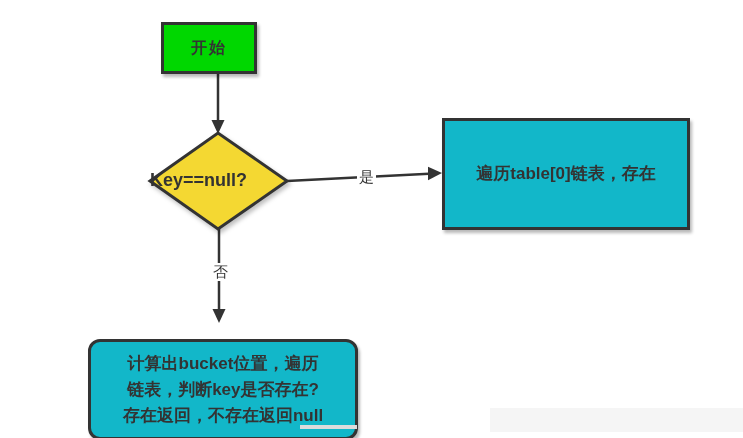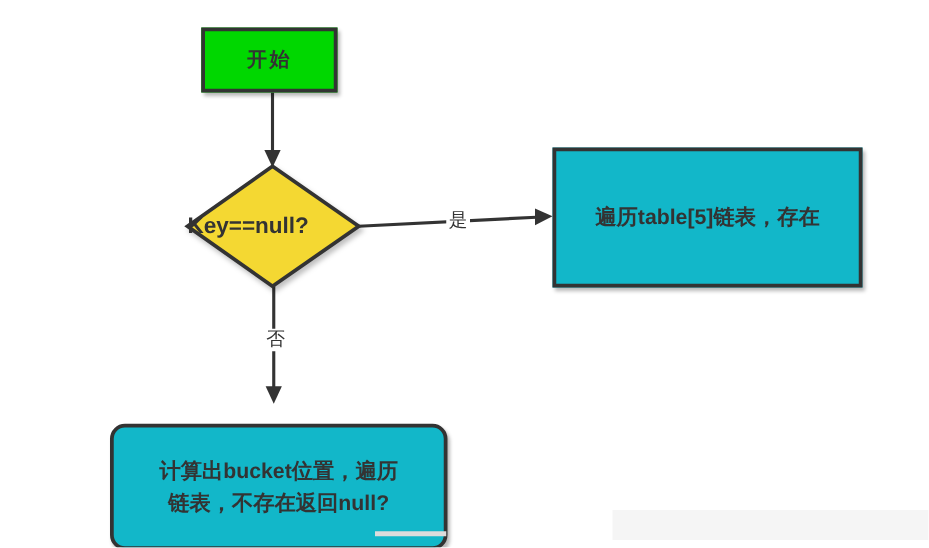--- a/index.html
+++ b/index.html
@@ -7,21 +7,21 @@
     position:relative; width:743px; height:438px; background:#ffffff; overflow:hidden;
     font-family:"Liberation Sans","DejaVu Sans",sans-serif; color:var(--text);
   }
   svg.connectors { position:absolute; left:0; top:0; width:743px; height:438px; }
   .node {
     position:absolute; box-sizing:border-box; border:3px solid var(--border);
     display:flex; flex-direction:column; align-items:center; justify-content:center;
     text-align:center; font-weight:bold; color:var(--text);
     box-shadow:2px 3px 3px rgba(0,0,0,0.28);
   }
-  .start-node { left:161px; top:22px; width:109px; height:52px; background:var(--green); font-size:16px; letter-spacing:2px; }
+  .start-node { left:161px; top:22px; width:96px; height:52px; background:var(--green); font-size:16px; letter-spacing:2px; }
   .process-node { background:var(--cyan); font-size:17px; line-height:26px; }
   .process-right { left:442px; top:118px; width:248px; height:112px; }
   .process-bottom { left:88px; top:339px; width:270px; height:101px;border-radius:12px; }
   .diamond-label {
     position:absolute; left:150px; top:170px; width:137px; text-align:left;
     font-weight:bold; font-size:18px; color:var(--text); pointer-events:none;
   }
   .edge-label {
     position:absolute; background:#ffffff; font-size:15px; color:#333333;
     padding:0 2px; line-height:1.2;
@@ -59,24 +59,25 @@
   <div class="node start-node">
     <span>开始</span>
   </div>
 
   <div class="diamond-label">Key==null?</div>
 
   <span class="edge-label label-yes">是</span>
   <span class="edge-label label-no">否</span>
 
   <div class="node process-node process-right">
-    <div>遍历table[5]链表，存在</div>
+    <div>遍历table[0]链表，存在</div>
   </div>
 
   <div class="node process-node process-bottom">
     <div>计算出bucket位置，遍历</div>
-    <div>链表，不存在返回null?</div>
+    <div>链表，判断key是否存在?</div>
+    <div>存在返回，不存在返回null</div>
   </div>
 
   <div class="strip-a"></div>
   <div class="strip-b"></div>
 
 </div>
 
 </body></html>

